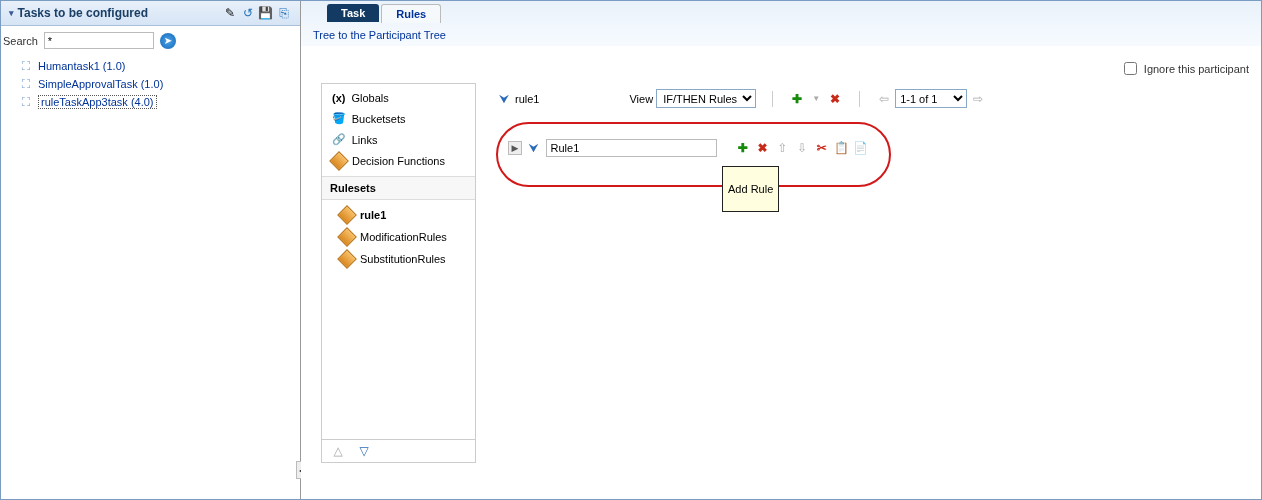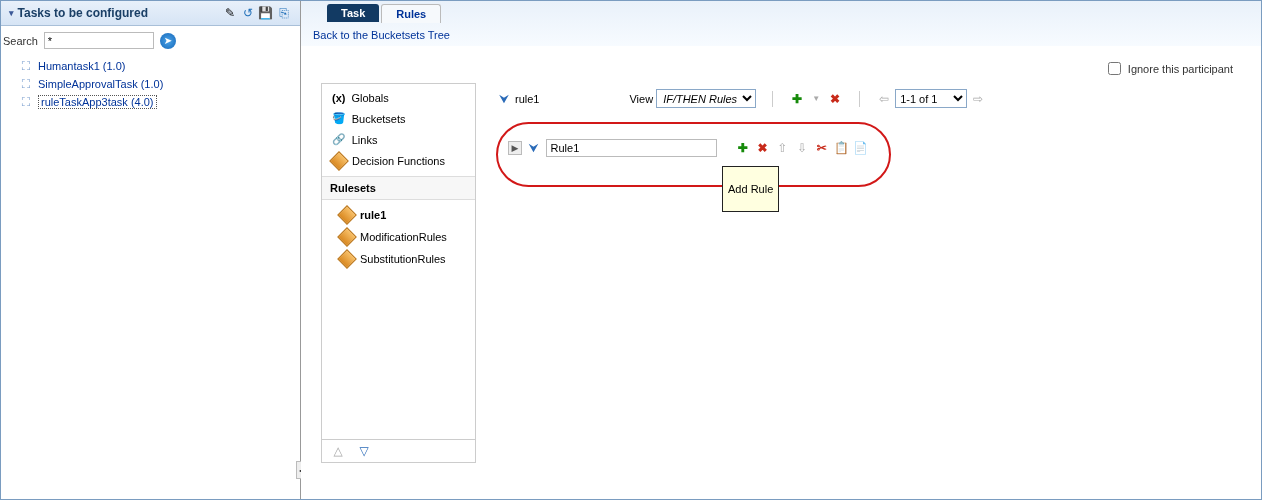--- a/index.html
+++ b/index.html
@@ -159,21 +159,21 @@
     border-bottom: none;
   }
   .breadcrumb {
     padding: 4px 10px 0px 12px;
     color: #003399;
     cursor: pointer;
     height: 24px;
   }
   .ignore-row {
     position: absolute;
-    right: 28px;
+    right: 12px;
     top: 58px;
     display: flex;
     align-items: center;
     gap: 4px;
     color: #333;
   }
   .ignore-row input { width: 13px; height: 13px; }
   .main-area {
     display: flex;
     padding: 34px 12px 12px 20px;
@@ -208,21 +208,21 @@
     position: relative;
   }
   .rule-header {
     display: flex;
     align-items: center;
     gap: 10px;
     padding: 6px 0;
   }
   .rule-header .grp { display: flex; align-items: center; gap: 3px; }
   .sep { width: 1px; height: 16px; background: #ccc; margin: 0 6px; }
-  .view-select { border: 1px solid #8aa8c8; height: 19px; font-size: 11px; background: #fff; padding: 1px 2px; font-style: italic; }
+  .view-select { border: 1px solid #8aa8c8; height: 19px; font-size: 11px; background: #fff; padding: 1px 2px; }
   .page-select { border: 1px solid #8aa8c8; height: 19px; font-size: 11px; width: 72px; background: #fff; }
   .ico {
     width: 16px; height: 16px; display: inline-flex; align-items: center; justify-content: center;
     font-size: 12px; cursor: pointer;
   }
   .callout {
     border: 2px solid #d21818;
     border-radius: 34px;
     padding: 15px 20px 28px 10px;
     margin-top: 8px;
@@ -309,21 +309,21 @@
       </div>
     </div>
     <span class="splitter-handle">◀</span>
   </div>
 
   <div class="right-pane">
     <div class="tabs-row">
       <div class="tab active">Task</div>
       <div class="tab inactive">Rules</div>
     </div>
-    <div class="breadcrumb">Back to the Bucketsets Tree</div>
+    <div class="breadcrumb">Tree to the Participant Tree</div>
     <div class="ignore-row">
       <input type="checkbox" style="">
       <span>Ignore this participant</span>
     </div>
 
     <div class="main-area">
       <div class="sidepanel" style="height:380px;">
         <div class="sidepanel-section">
           <div class="side-item">
             <span style="font-weight:bold;">(x)</span>

